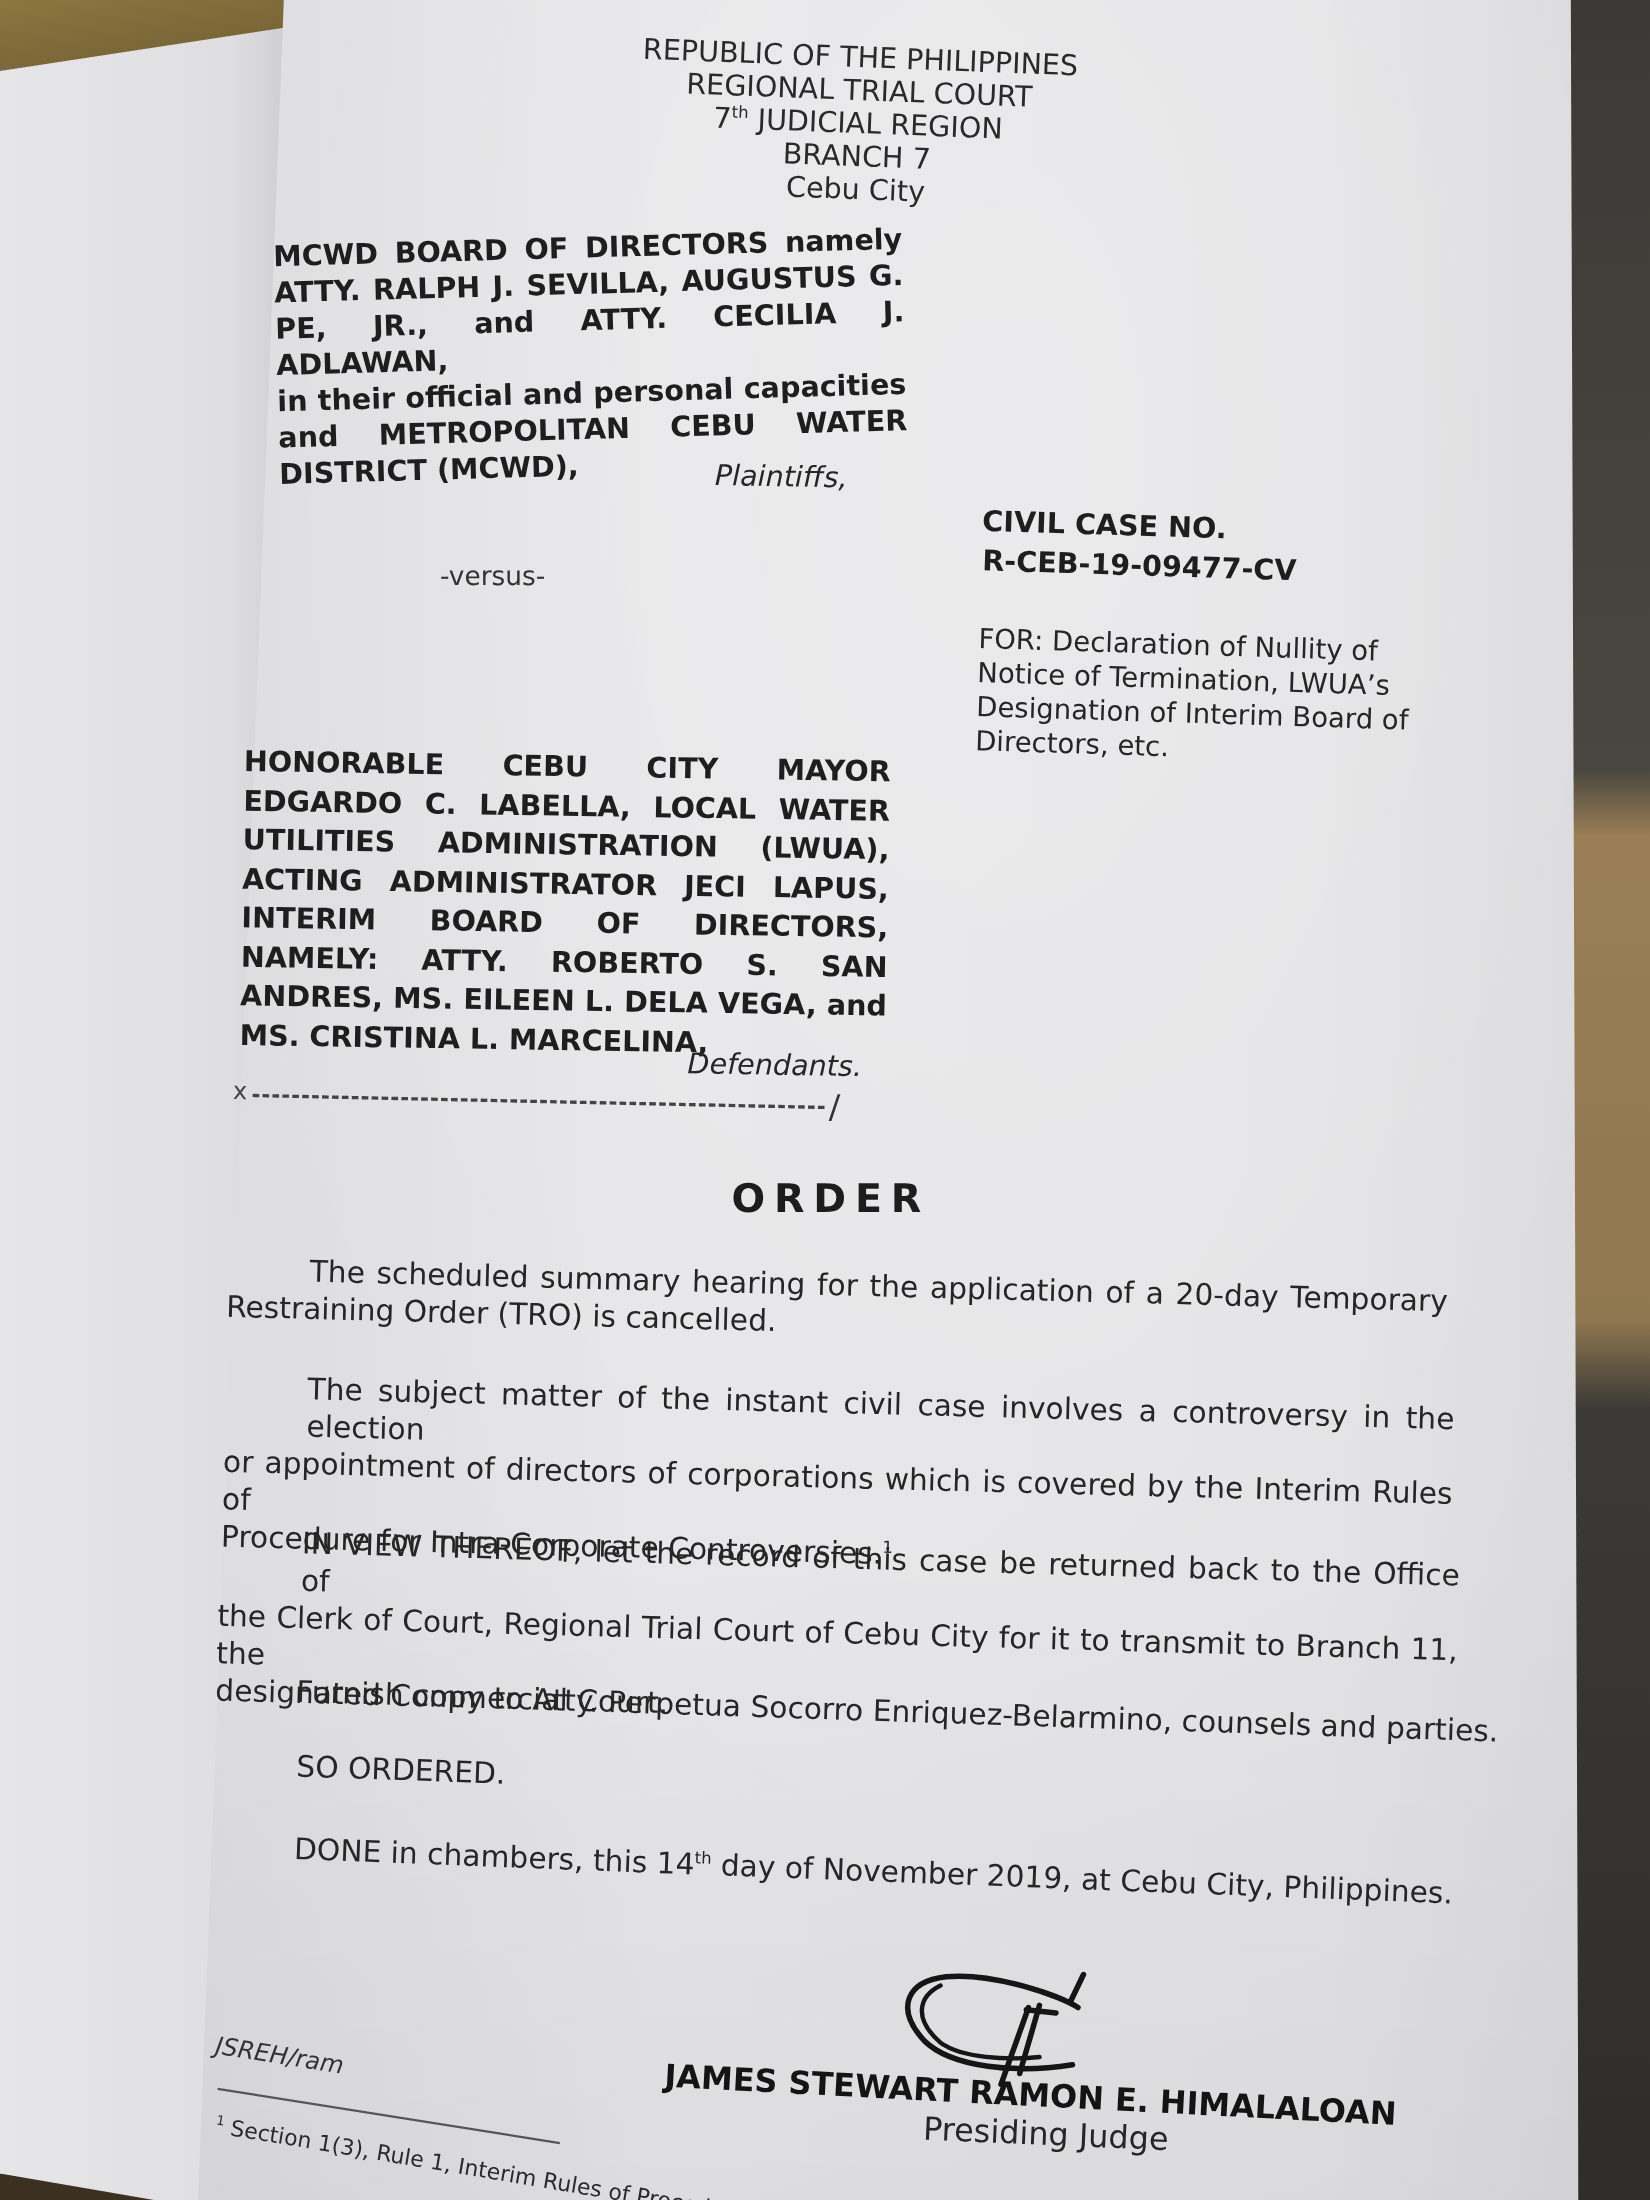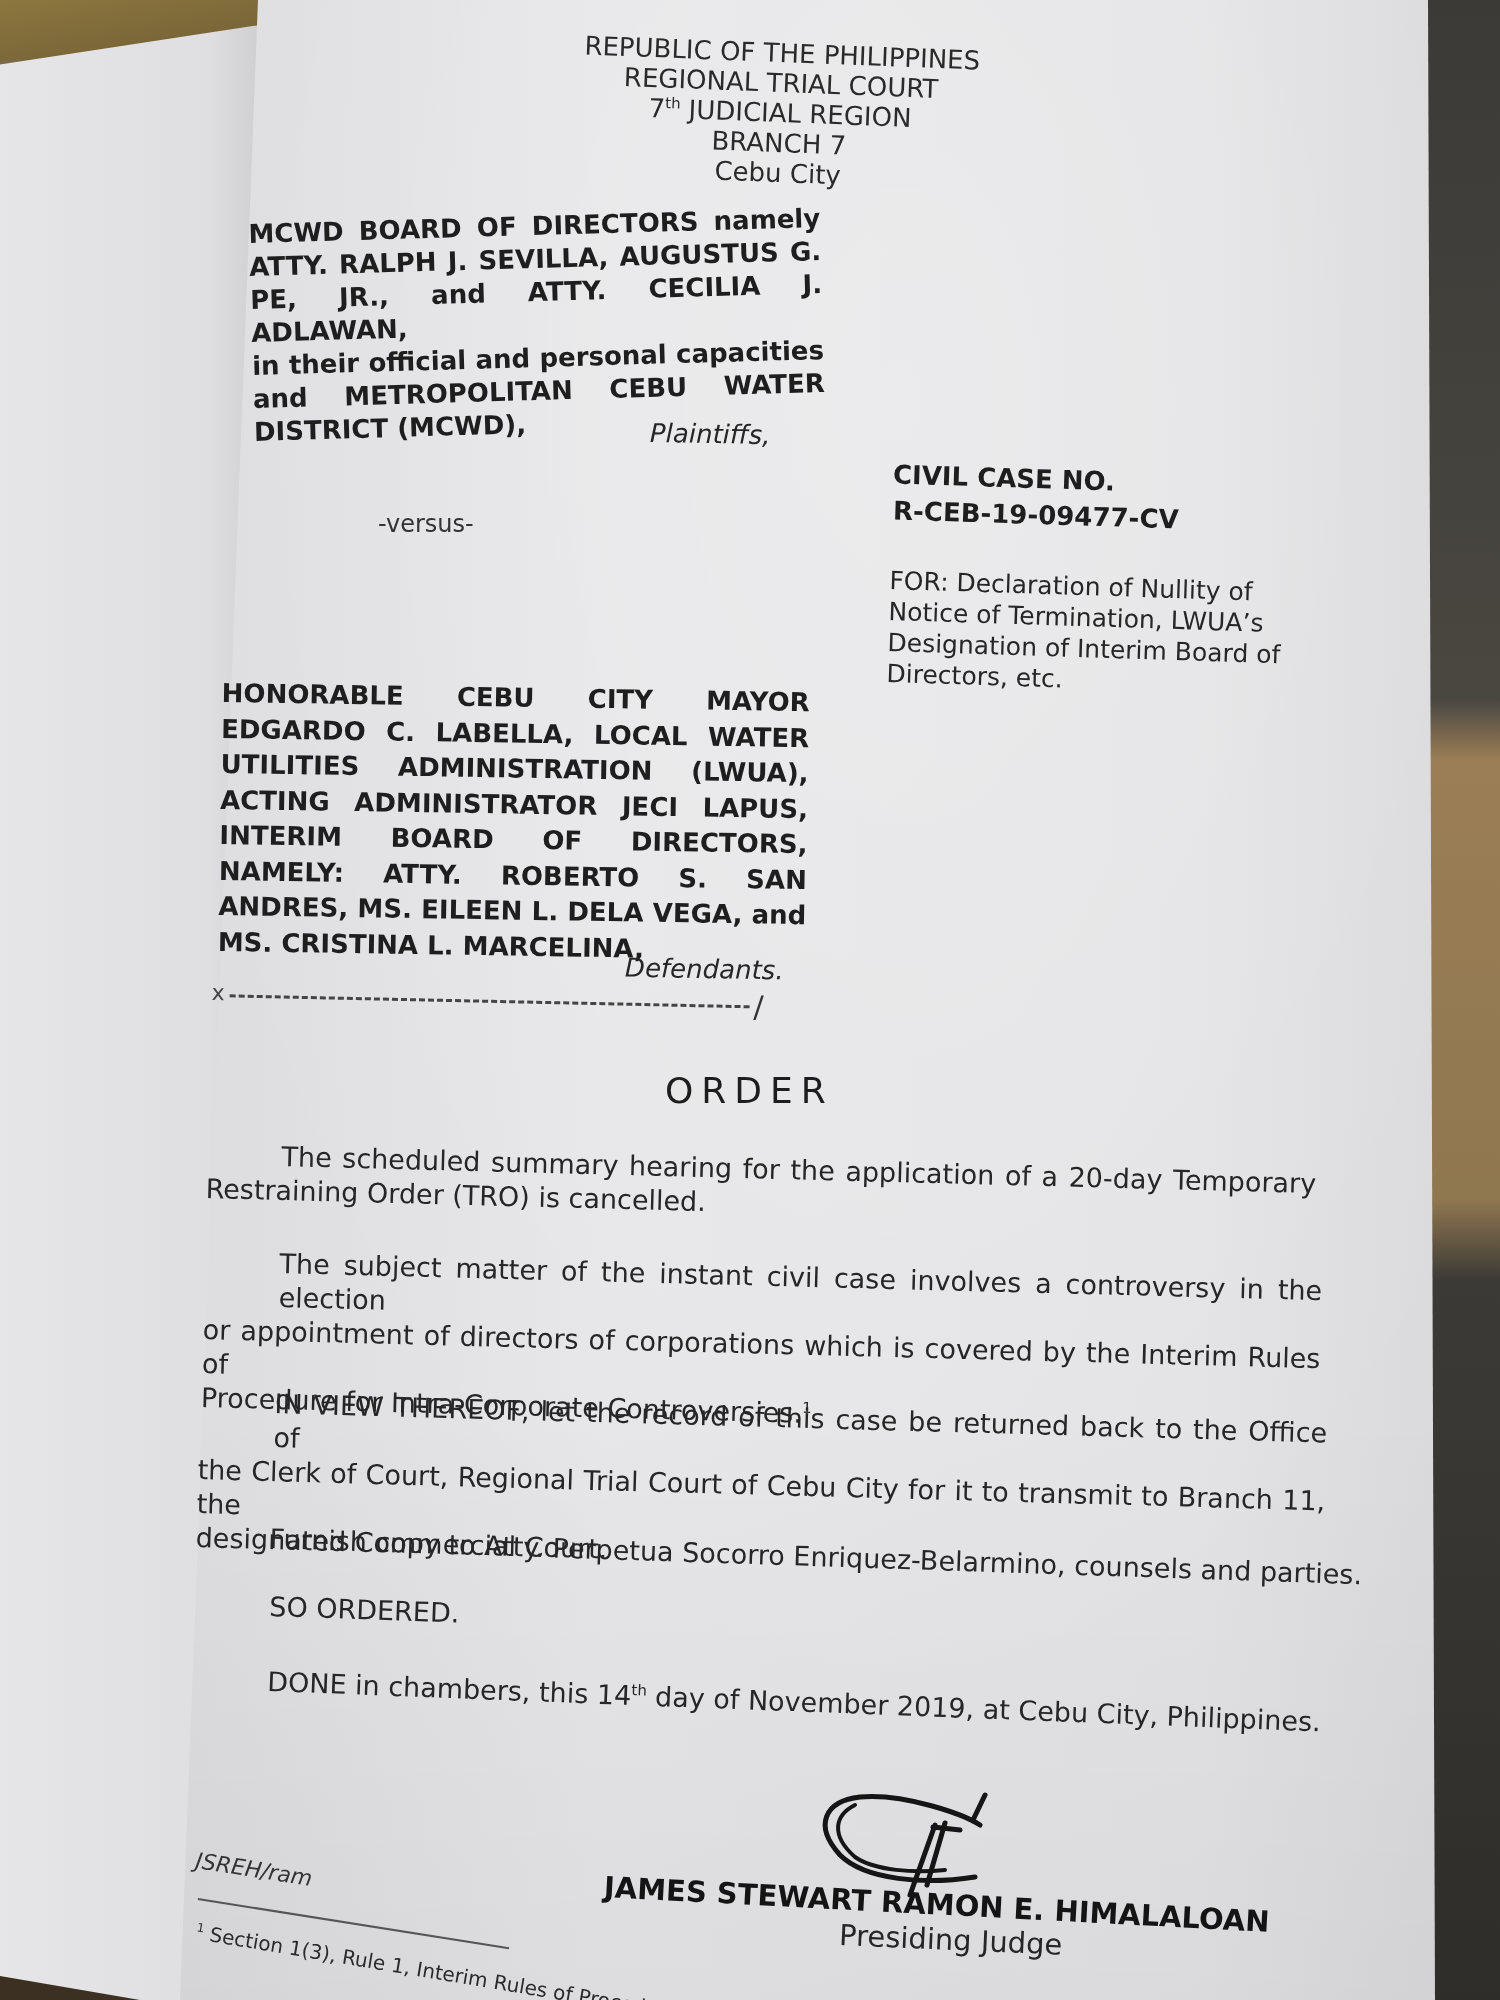--- a/index.html
+++ b/index.html
@@ -45,21 +45,21 @@
     font-weight:bold; font-size:26px; line-height:33px; color:#1e1e1e;
     text-align:justify; text-align-last:justify; white-space:normal;
   }
   .party div { text-align:justify; text-align-last:justify; }
   .party div.last { text-align-last:left; }
   .body-text { font-size:27px; color:#262626; line-height:33px; }
   .para { white-space:normal; text-align:justify; }
   .para div { text-align:justify; text-align-last:justify; }
   .para div.last { text-align-last:left; }
   sup { font-size:15px; vertical-align:super; line-height:0; }
-  .order-title { font-size:36px; font-weight:normal; letter-spacing:8px; color:#1d1d1d; }
+  .order-title { font-size:36px; font-weight:bold; letter-spacing:8px; color:#1d1d1d; }
   .divider-line { border-top:3px dashed #444; height:0; }
   .footnote-rule { border-top:2px solid #555; height:0; }
 </style>
 </head>
 <body>
 
 <div class="bg-desk-top"></div>
 <div class="bg-dark-right"></div>
 <div class="left-page"></div>
 <div class="bottom-shadow"></div>
@@ -81,21 +81,21 @@
   <div>PE, JR., and ATTY. CECILIA J. ADLAWAN,</div>
   <div>in their official and personal capacities</div>
   <div>and METROPOLITAN CEBU WATER</div>
   <div class="last">DISTRICT (MCWD),</div>
 </div>
 <div class="abs italic body-text" style="left:650px; top:418px; font-size:26px; transform:rotate(1deg);">Plaintiffs,</div>
 
 <div class="abs bold" style="left:893px; top:463px; font-size:26px; color:#1e1e1e; transform:rotate(1.8deg);">CIVIL CASE NO.</div>
 <div class="abs bold" style="left:893px; top:500px; font-size:26px; color:#1e1e1e; transform:rotate(1.8deg);">R-CEB-19-09477-CV</div>
 
-<div class="abs" style="left:378px; top:510px; font-size:24px; color:#333;">-versus-</div>
+<div class="abs" style="left:400px; top:510px; font-size:24px; color:#333;">-versus-</div>
 
 <div class="abs" style="left:890px; top:565px; font-size:25px; line-height:31px; color:#262626; transform:rotate(1.8deg); transform-origin:left top;">
   <div>FOR: Declaration of Nullity of</div>
   <div>Notice of Termination, LWUA’s</div>
   <div>Designation of Interim Board of</div>
   <div>Directors, etc.</div>
 </div>
 
 <div class="abs party" style="left:222px; top:676px; width:588px; line-height:35.5px; transform:rotate(0.9deg); transform-origin:left top;">
   <div>HONORABLE CEBU CITY MAYOR</div>

